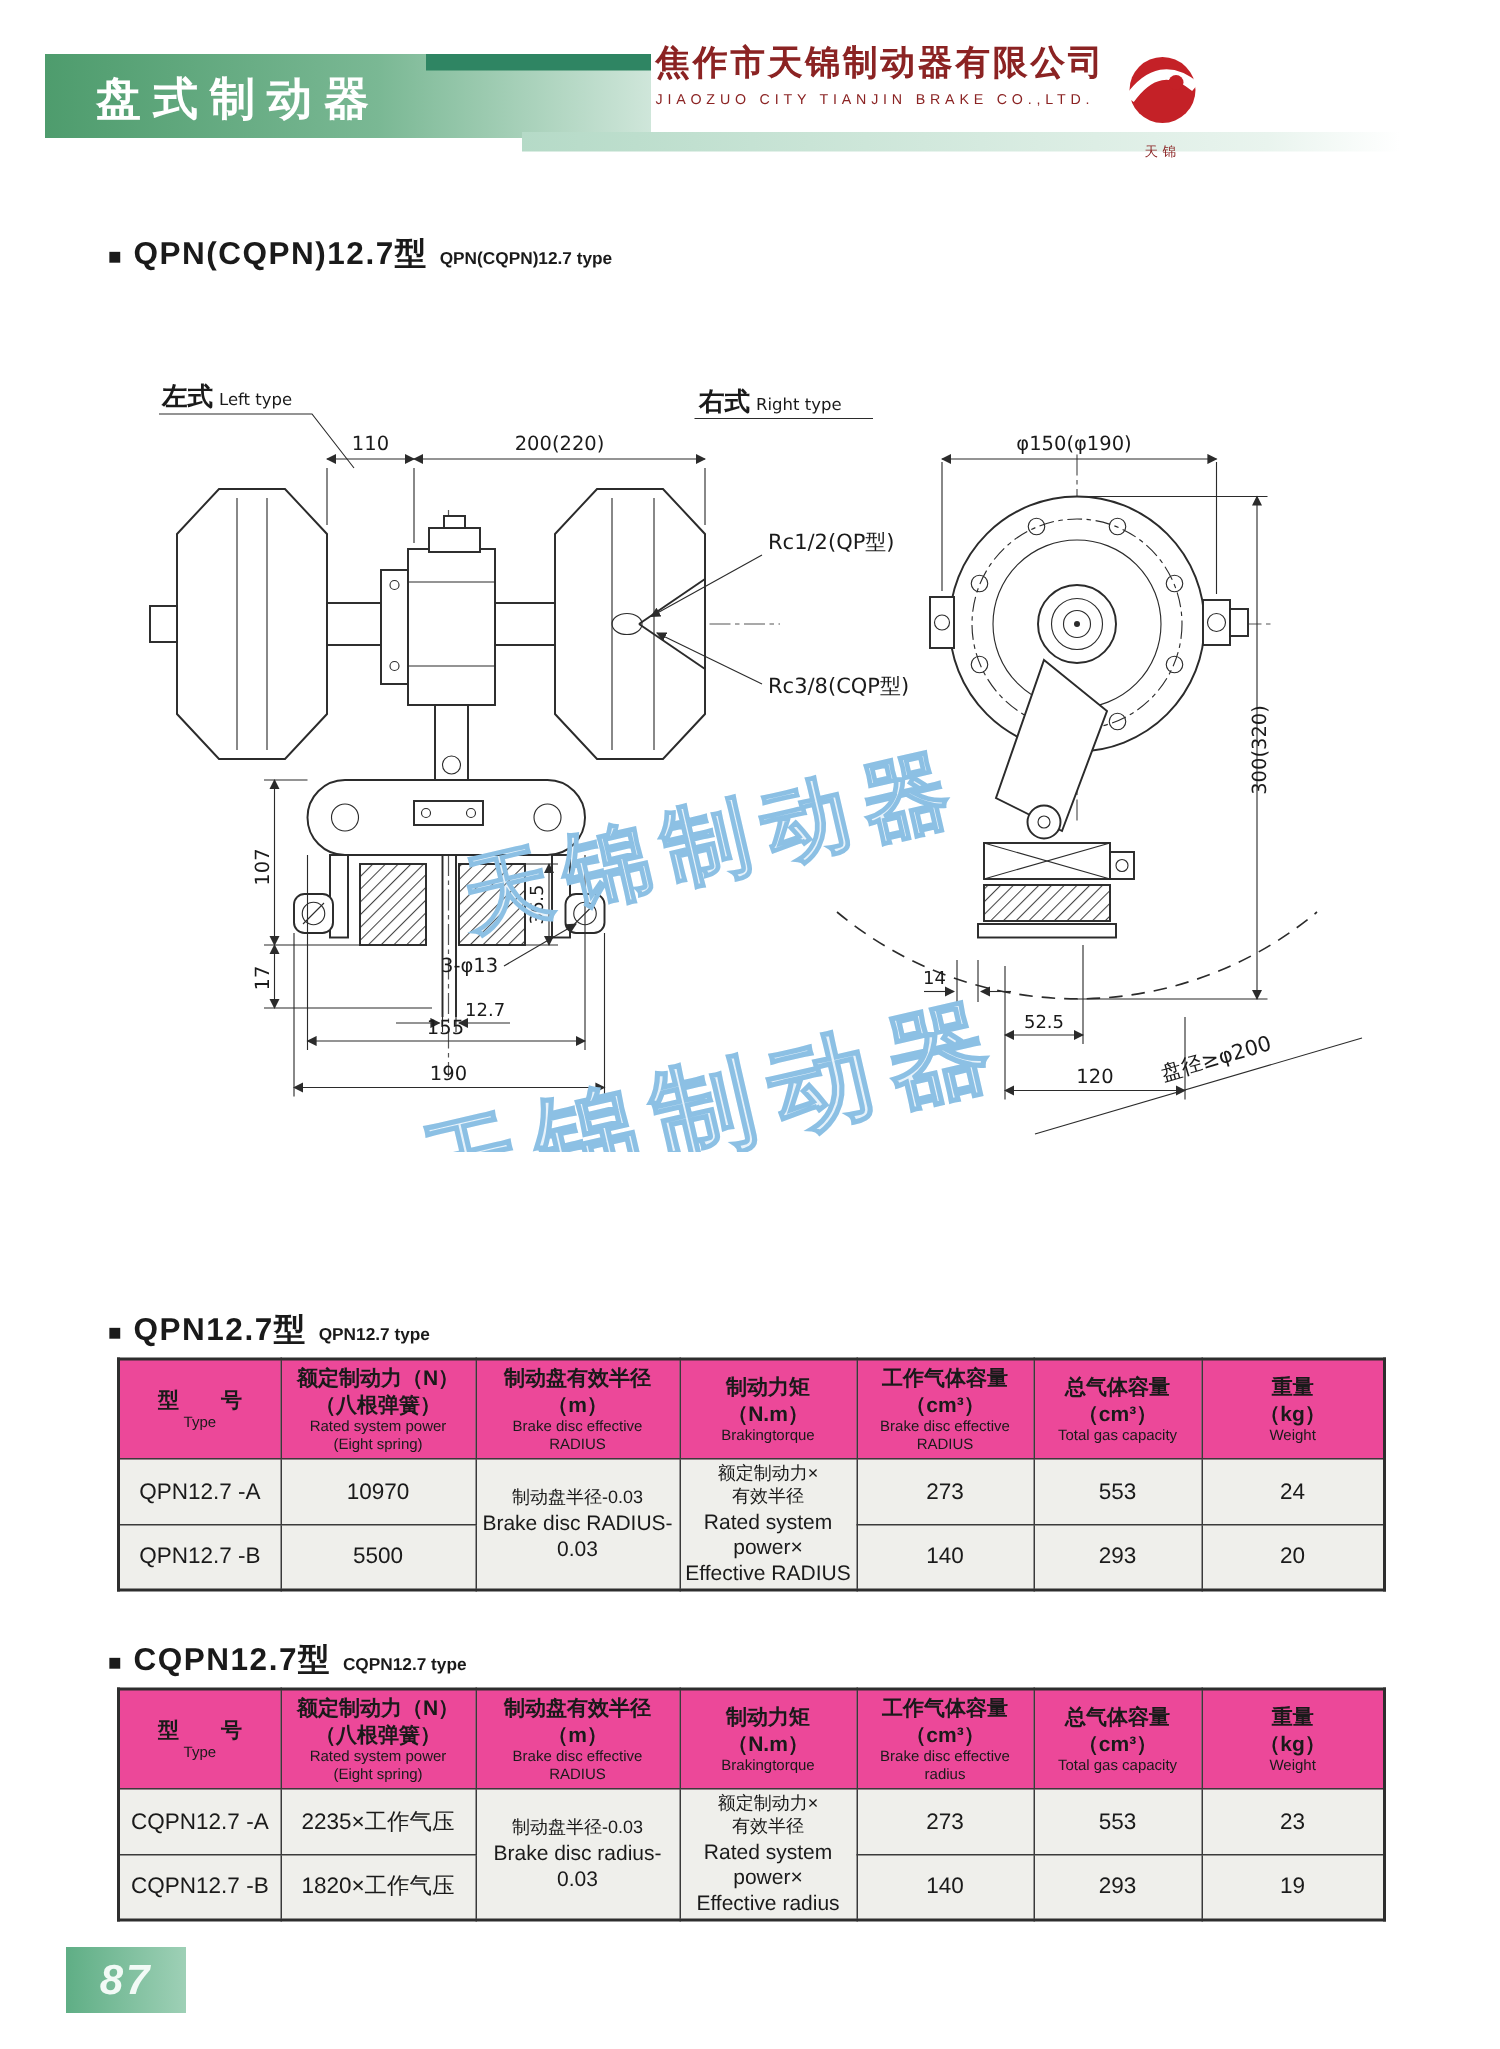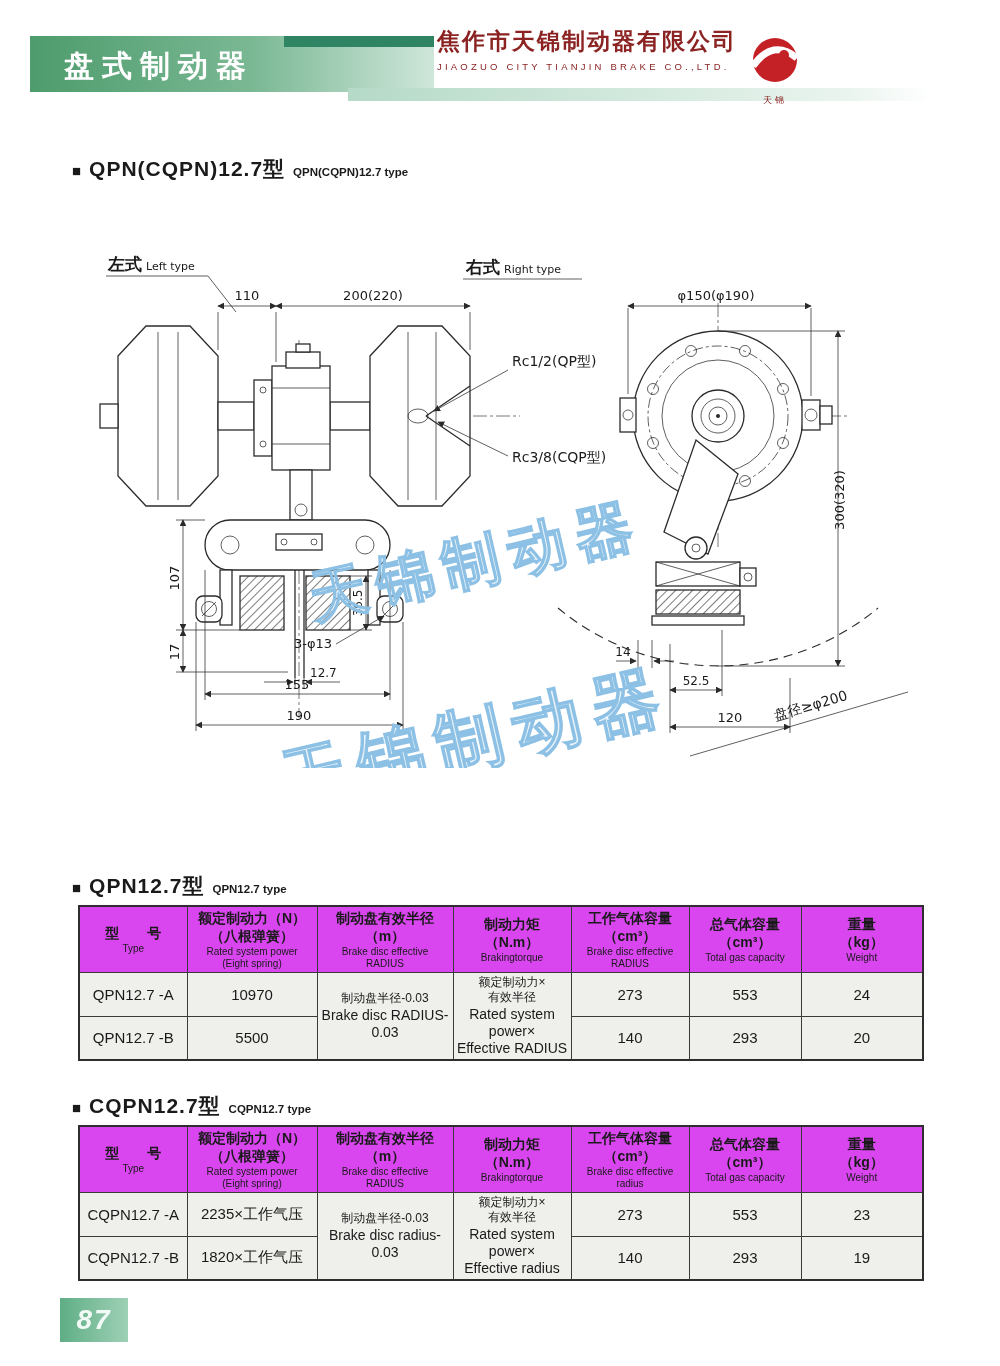--- a/index.html
+++ b/index.html
@@ -37,29 +37,29 @@
 
   
   .caption { position:absolute; left:0; top:776px; width:1000px; text-align:center; }
   .cap-cn { font-size:19px; font-weight:bold; letter-spacing:1px; }
   .cap-en { font-size:16px; margin-top:3px; }
 
   
   table.spec { position:absolute; left:78px; width:844px; border-collapse:collapse; table-layout:fixed;
     border:2px solid #2e2e2e; }
   .spec th, .spec td { border:1px solid #3a3a3a; text-align:center; vertical-align:middle; padding:2px; }
-  .spec thead th { background:#d946ef; height:62px; font-weight:normal; }
+  .spec thead th { background:#ec4899; height:62px; font-weight:normal; }
   .spec tbody td { background:#efefeb; height:38px; font-size:15px; }
   .hcn { font-size:14px; font-weight:bold; line-height:1.3; white-space:pre-line; }
   .hen { font-size:10px; line-height:1.2; white-space:pre-line; margin-top:1px; }
   .mcn { font-size:12px; font-weight:normal; white-space:pre-line; line-height:1.25; }
   .men { font-size:14px; white-space:pre-line; line-height:1.2; margin-top:1px; }
 
   
-  .page-num { position:absolute; left:60px; top:1298px; width:68px; height:44px;
+  .page-num { position:absolute; left:44px; top:1298px; width:80px; height:44px;
     background:linear-gradient(90deg,#5fae85,#9ed0b6); color:#f2faf6; font-size:28px; font-weight:bold;
     font-style:italic; display:flex; align-items:center; justify-content:center; letter-spacing:2px; }
 </style>
 </head>
 <body>
 
 <div class="page">
 
   <div class="title-bar">
     <div class="accent"></div>

